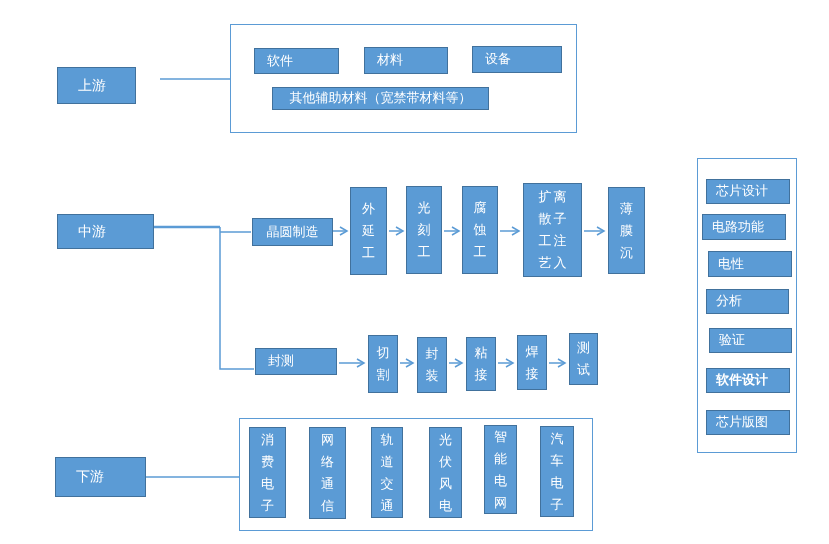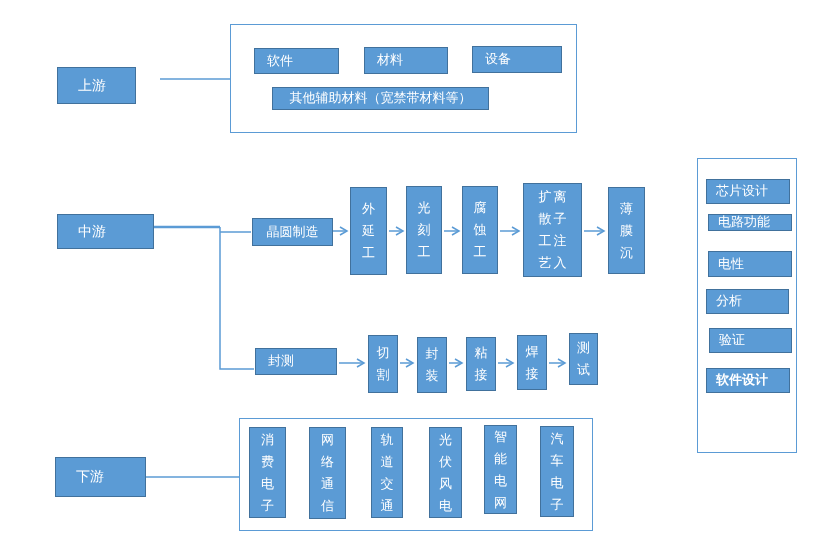--- a/index.html
+++ b/index.html
@@ -161,20 +161,21 @@
     <div class="node" style="left:300px; top:7px; width:34px; height:91px;">
       <span class="vtext">汽
 车
 电
 子</span>
     </div>
   </div>
 
   <div class="group" style="left:697px; top:158px; width:100px; height:295px;">
     <div class="node panel-item" style="left:8px; top:20px; width:84px; height:25px;">芯片设计</div>
-    <div class="node panel-item" style="left:10px; top:55px; width:84px; height:17px;">电路功能</div>
+    <div class="node panel-item" style="left:4px; top:55px; width:84px; height:26px;">电路功能</div>
     <div class="node panel-item" style="left:10px; top:92px; width:84px; height:26px;">电性</div>
     <div class="node panel-item" style="left:8px; top:130px; width:83px; height:25px;">分析</div>
     <div class="node panel-item" style="left:11px; top:169px; width:83px; height:25px;">验证</div>
     <div class="node panel-item" style="left:8px; top:209px; width:84px; height:25px;font-weight:bold;">软件设计</div>
+    <div class="node panel-item" style="left:8px; top:251px; width:84px; height:25px;">芯片版图</div>
   </div>
 
 </div>
 
 </body></html>

